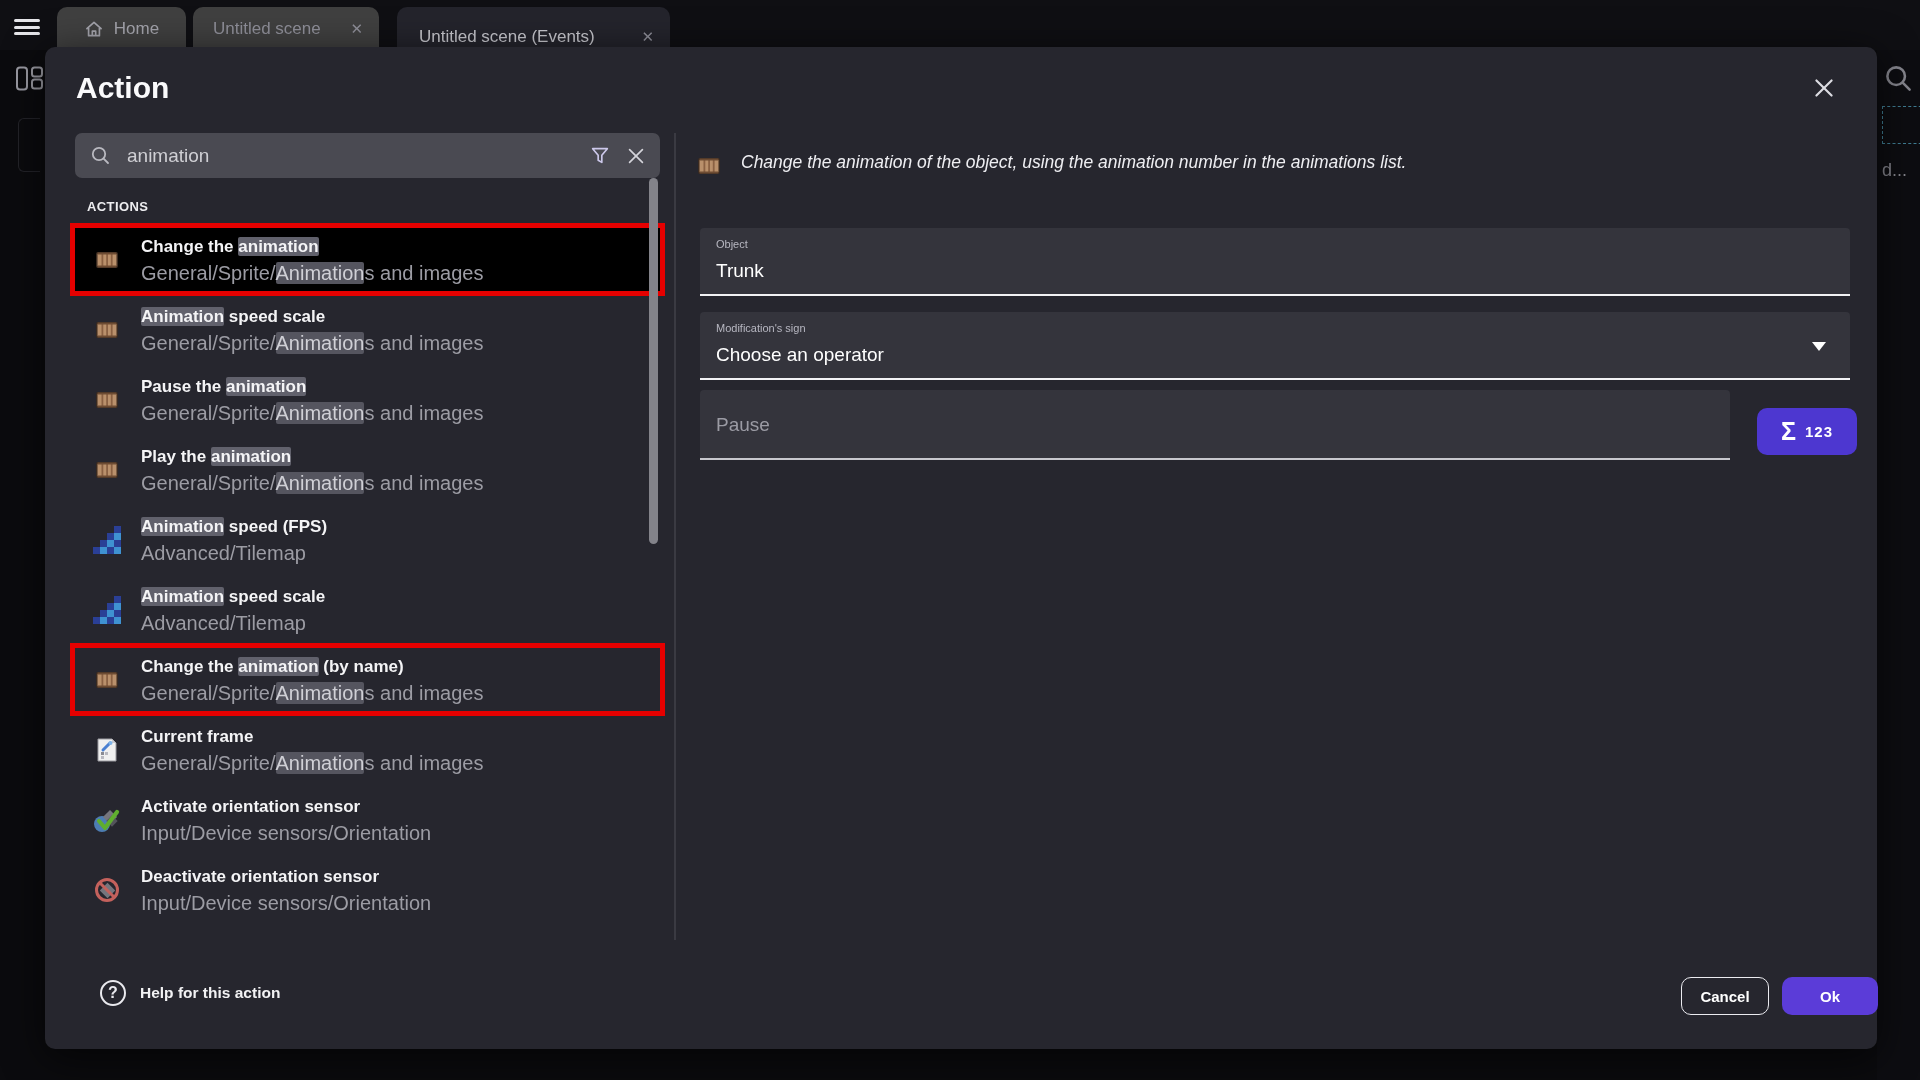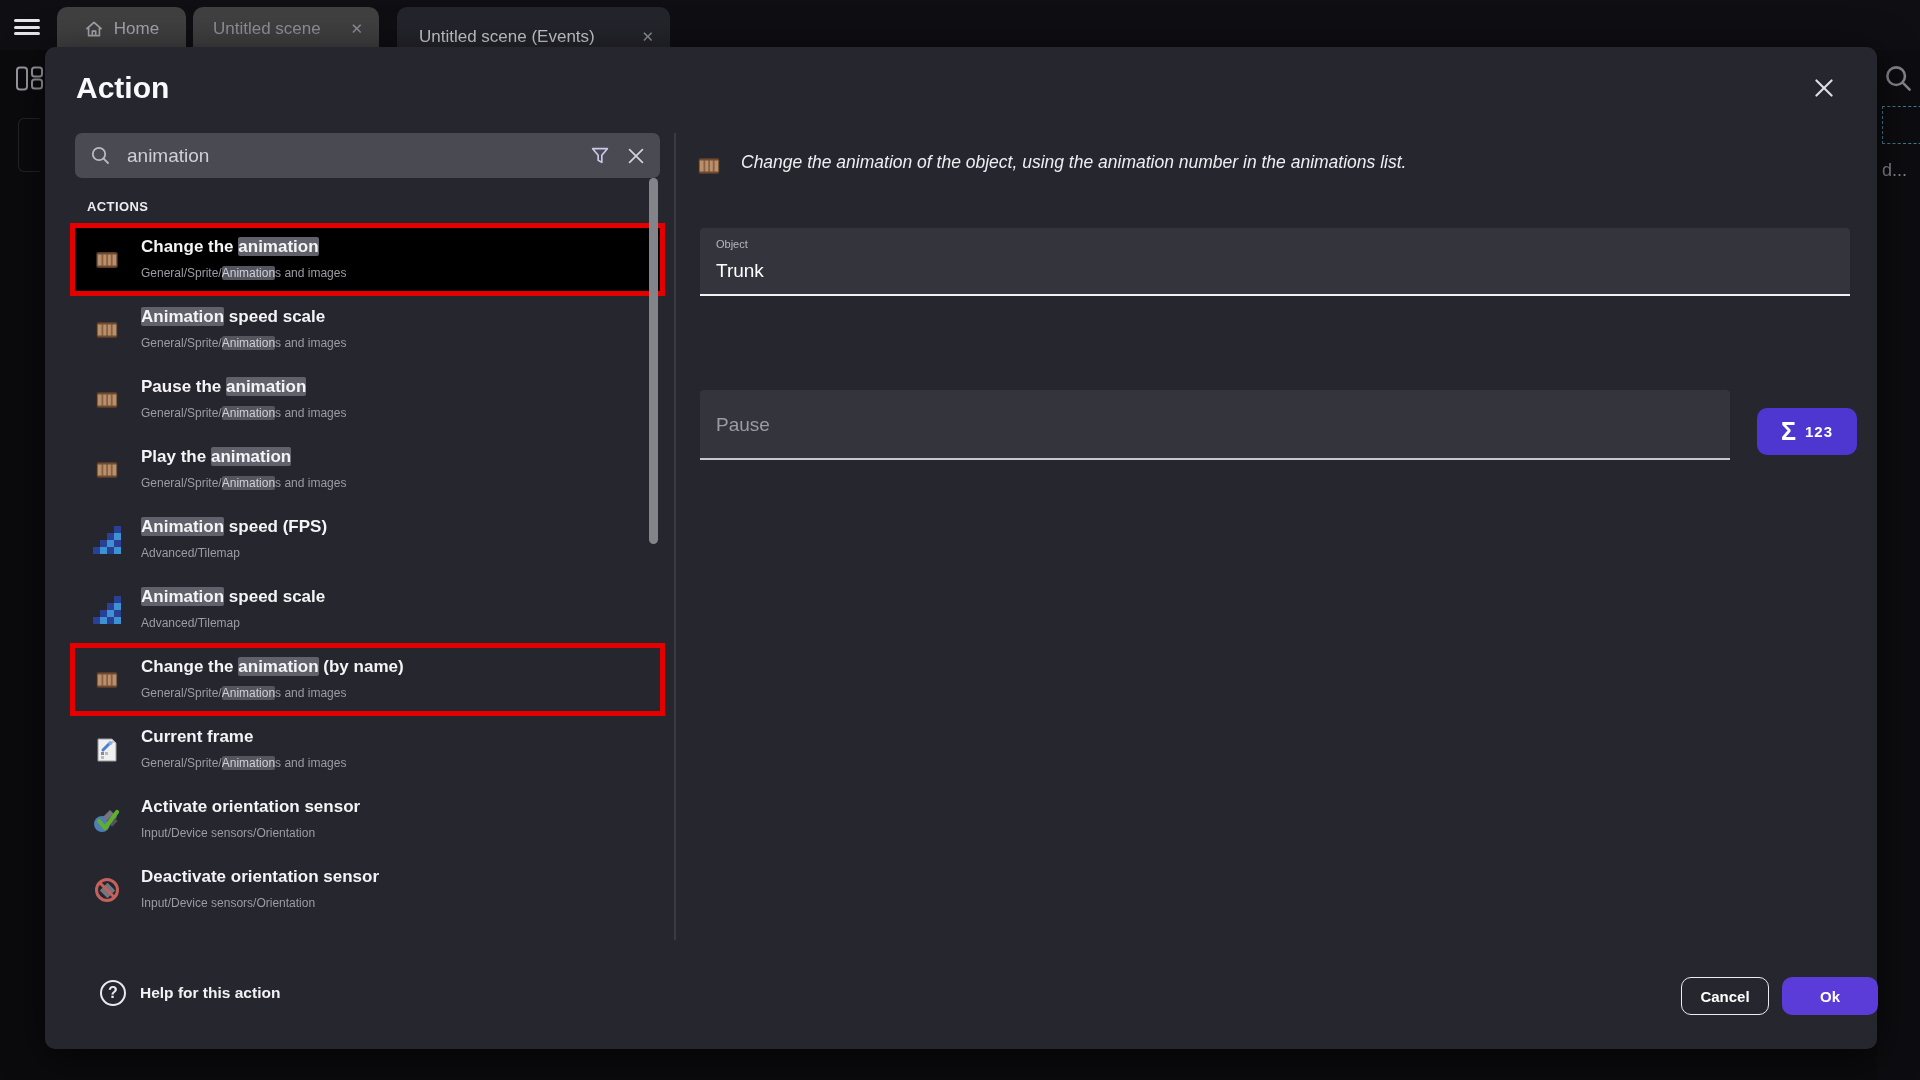--- a/index.html
+++ b/index.html
@@ -37,21 +37,21 @@
   .sb-btn.clear { margin-right:6px; }
 
   
   .section-label { position:absolute; left:42px; top:152px; font-size:13px; font-weight:bold; letter-spacing:.4px; color:#ededf0; }
   .list { position:absolute; left:30px; top:181px; width:585px; }
   .item { height:63px; margin-bottom:7px; display:flex; align-items:center; padding-left:18px; gap:20px; cursor:pointer; }
   .item.selected { background:#000000; }
   .item.annotated { box-shadow:0 0 0 5px #e50000; }
   .item .ic { width:28px; height:28px; flex:0 0 28px; }
   .item .t { font-size:17px; font-weight:600; color:#f4f4f6; line-height:27px; white-space:nowrap; }
-  .item .s { font-size:12px; color:#9c9ca4; line-height:26px; white-space:nowrap; }
+  .item .s { font-size:20px; color:#9c9ca4; line-height:26px; white-space:nowrap; }
   .t .hl { background:#61616c; border-radius:2px; }
   .s .hl { background:#55555f; color:#d0d0d6; border-radius:2px; }
   .hl:empty { display:none; }
   .divider { position:absolute; left:629px; top:86px; width:2px; height:807px; background:#3a3a42; }
   .scroll-thumb { position:absolute; left:604px; top:131px; width:9px; height:366px; background:#83838a; border-radius:5px; cursor:grab; }
 
   
   .desc-row { position:absolute; left:650px; top:105px; display:flex; gap:18px;font-style:italic; }
   .desc-row .ic { width:28px; height:28px; }
   .desc-text { font-size:17.5px; color:#eeeef2; }
@@ -323,20 +323,25 @@
           <rect x="4.5" y="19.5" width="19" height="2" fill="#6e4c33"></rect>
         </svg>
       <div class="desc-text">Change the animation of the object, using the animation number in the animations list.</div>
     </div>
 
     <div class="field f-object">
       <div class="flabel">Object</div>
       <div class="fvalue">Trunk</div>
     </div>
 
+    <div class="field f-sign">
+      <div class="flabel">Modification's sign</div>
+      <div class="fvalue">Choose an operator</div>
+      <div class="caret"></div>
+    </div>
 
     <div class="field f-value">
       <div class="placeholder">Pause</div>
     </div>
 
     <button class="expr-btn">
       <span class="sigma">Σ</span>
       <span class="n123">123</span>
     </button>
 

